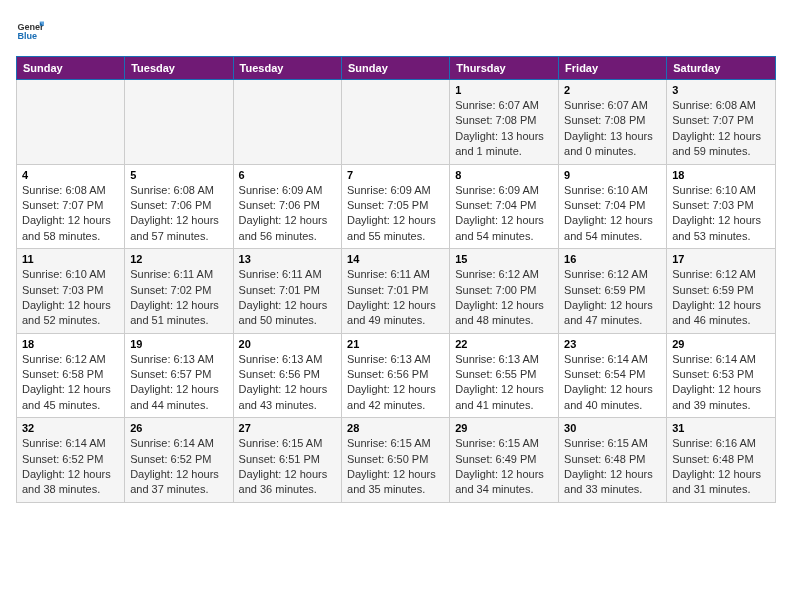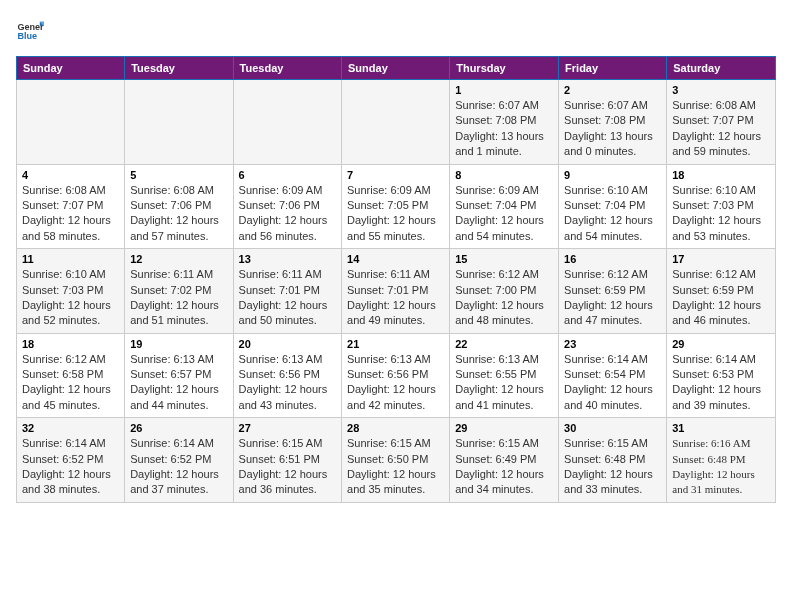--- a/index.html
+++ b/index.html
@@ -334,20 +334,20 @@
         </td>
         <td>
           <span class="day-number">30</span>
           <div class="day-info" style="white-space: pre-line;">Sunrise: 6:15 AM
 Sunset: 6:48 PM
 Daylight: 12 hours
 and 33 minutes.</div>
         </td>
         <td>
           <span class="day-number">31</span>
-          <div class="day-info" style="white-space: pre-line; font-family: Liberation Serif, serif;">Sunrise: 6:16 AM
+          <div class="day-info" style="white-space: pre-line;">Sunrise: 6:16 AM
 Sunset: 6:48 PM
 Daylight: 12 hours
 and 31 minutes.</div>
         </td>
       </tr>
     </tbody>
 </table>
 
 </body></html>

